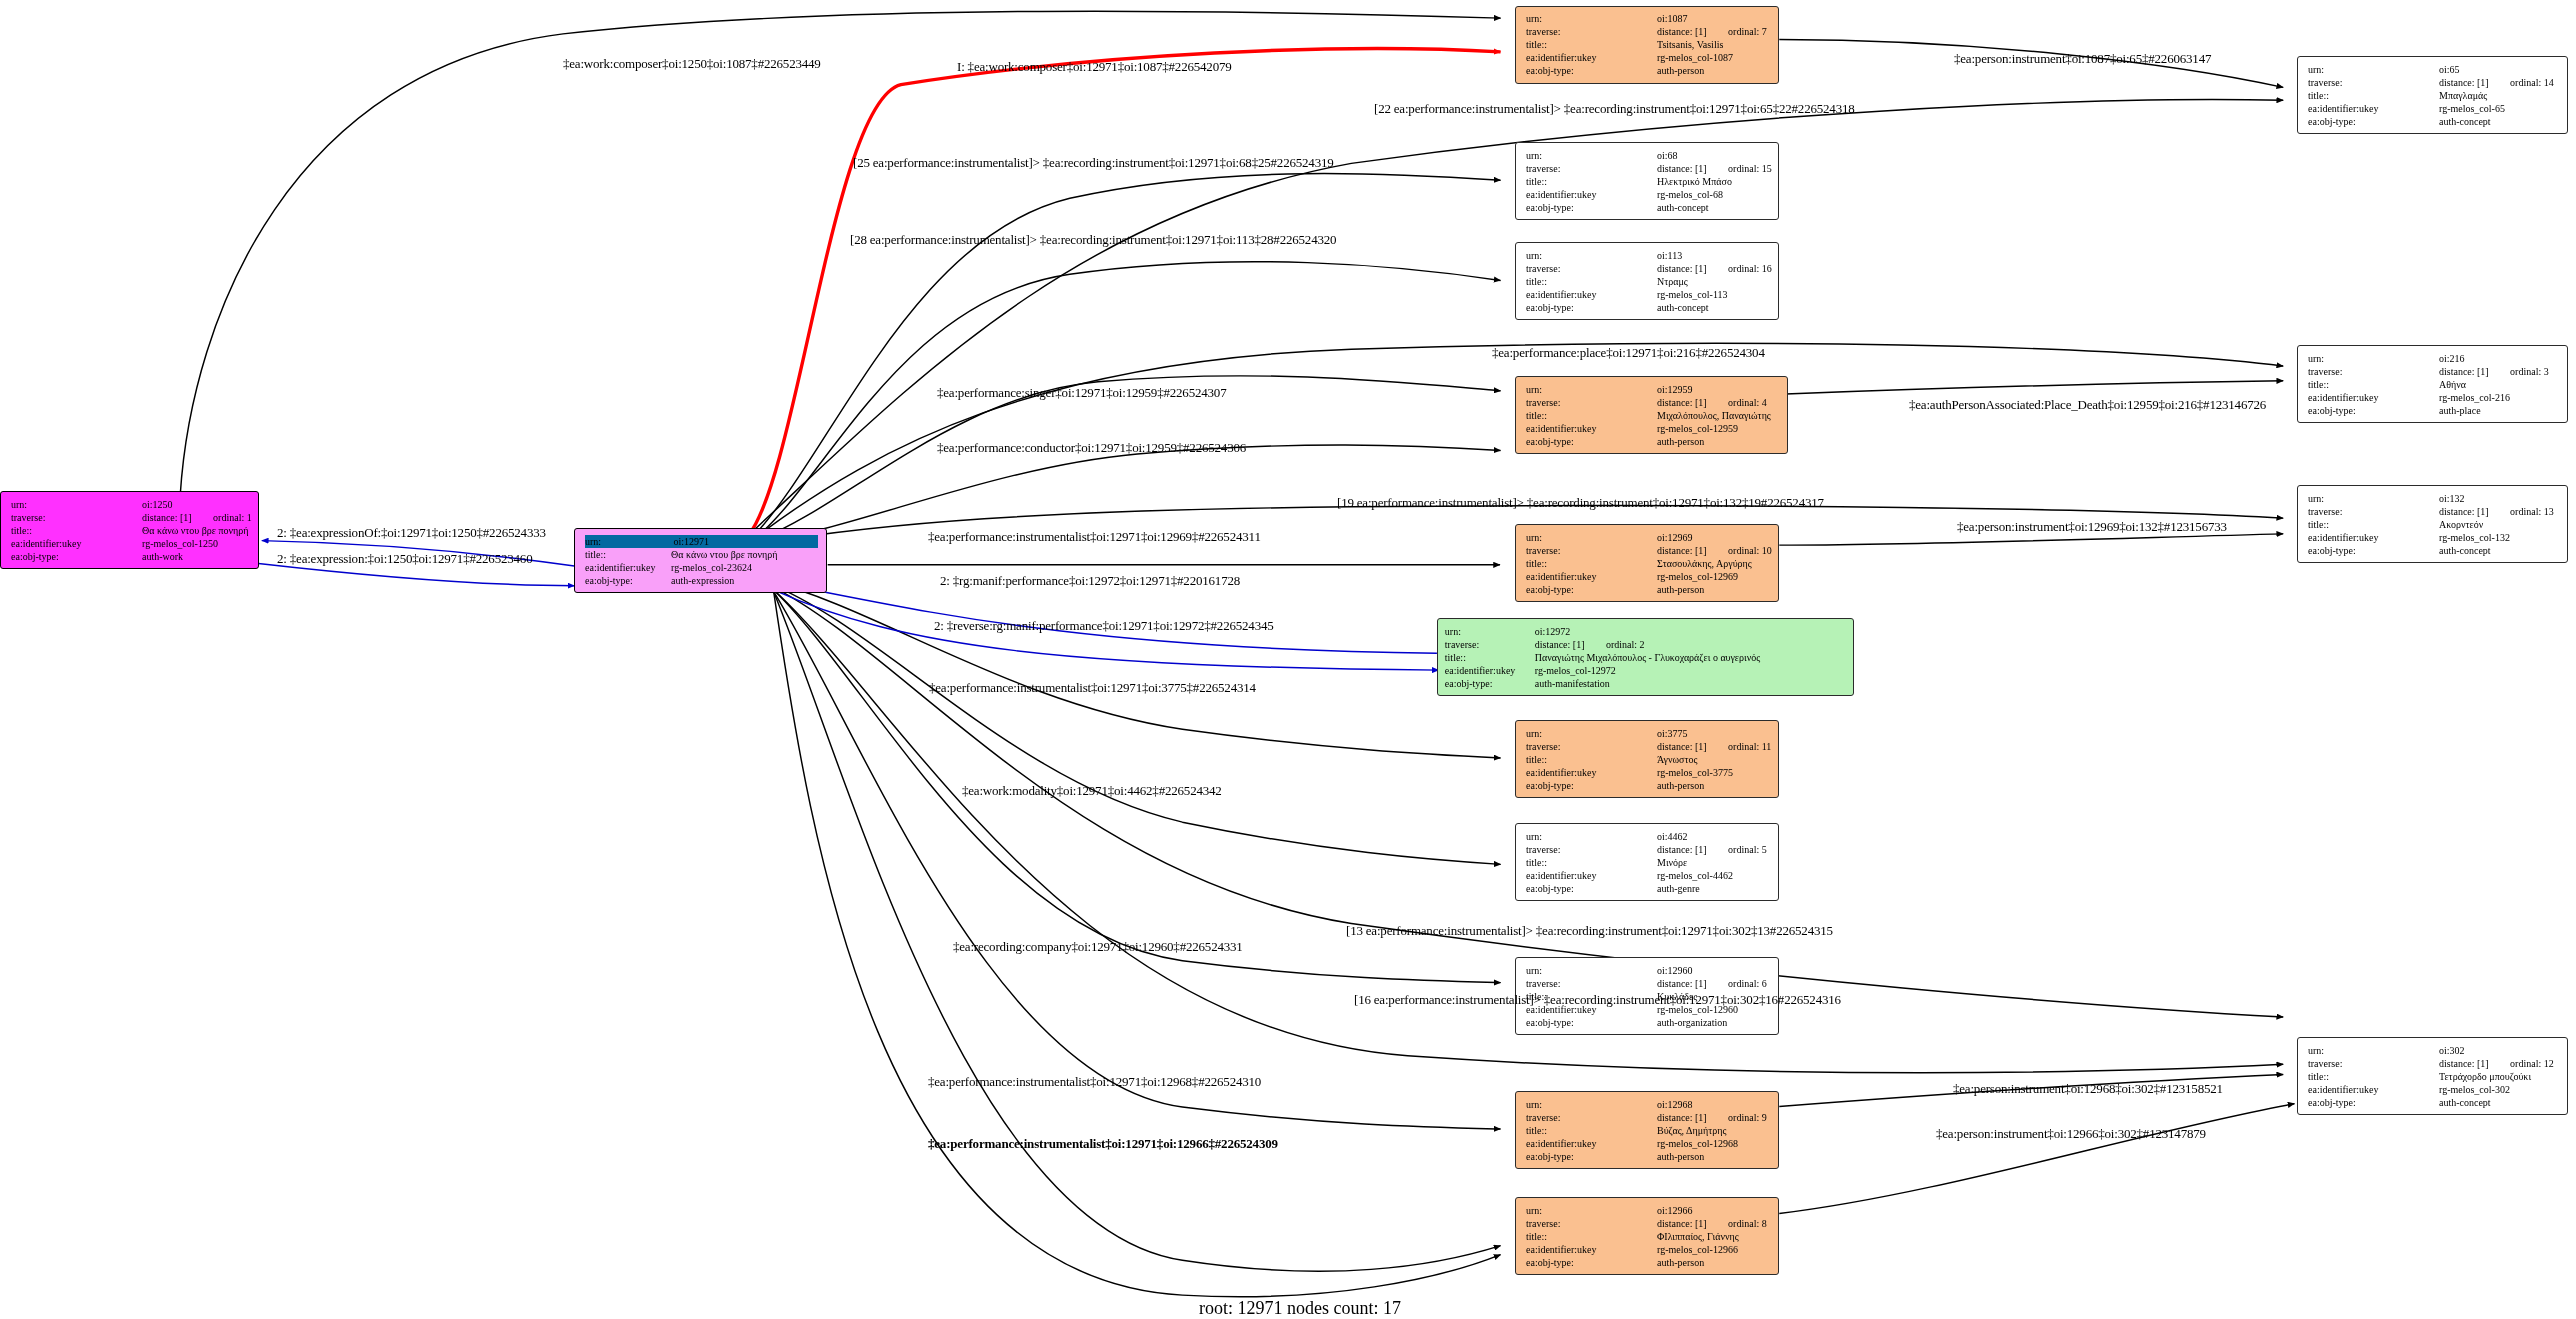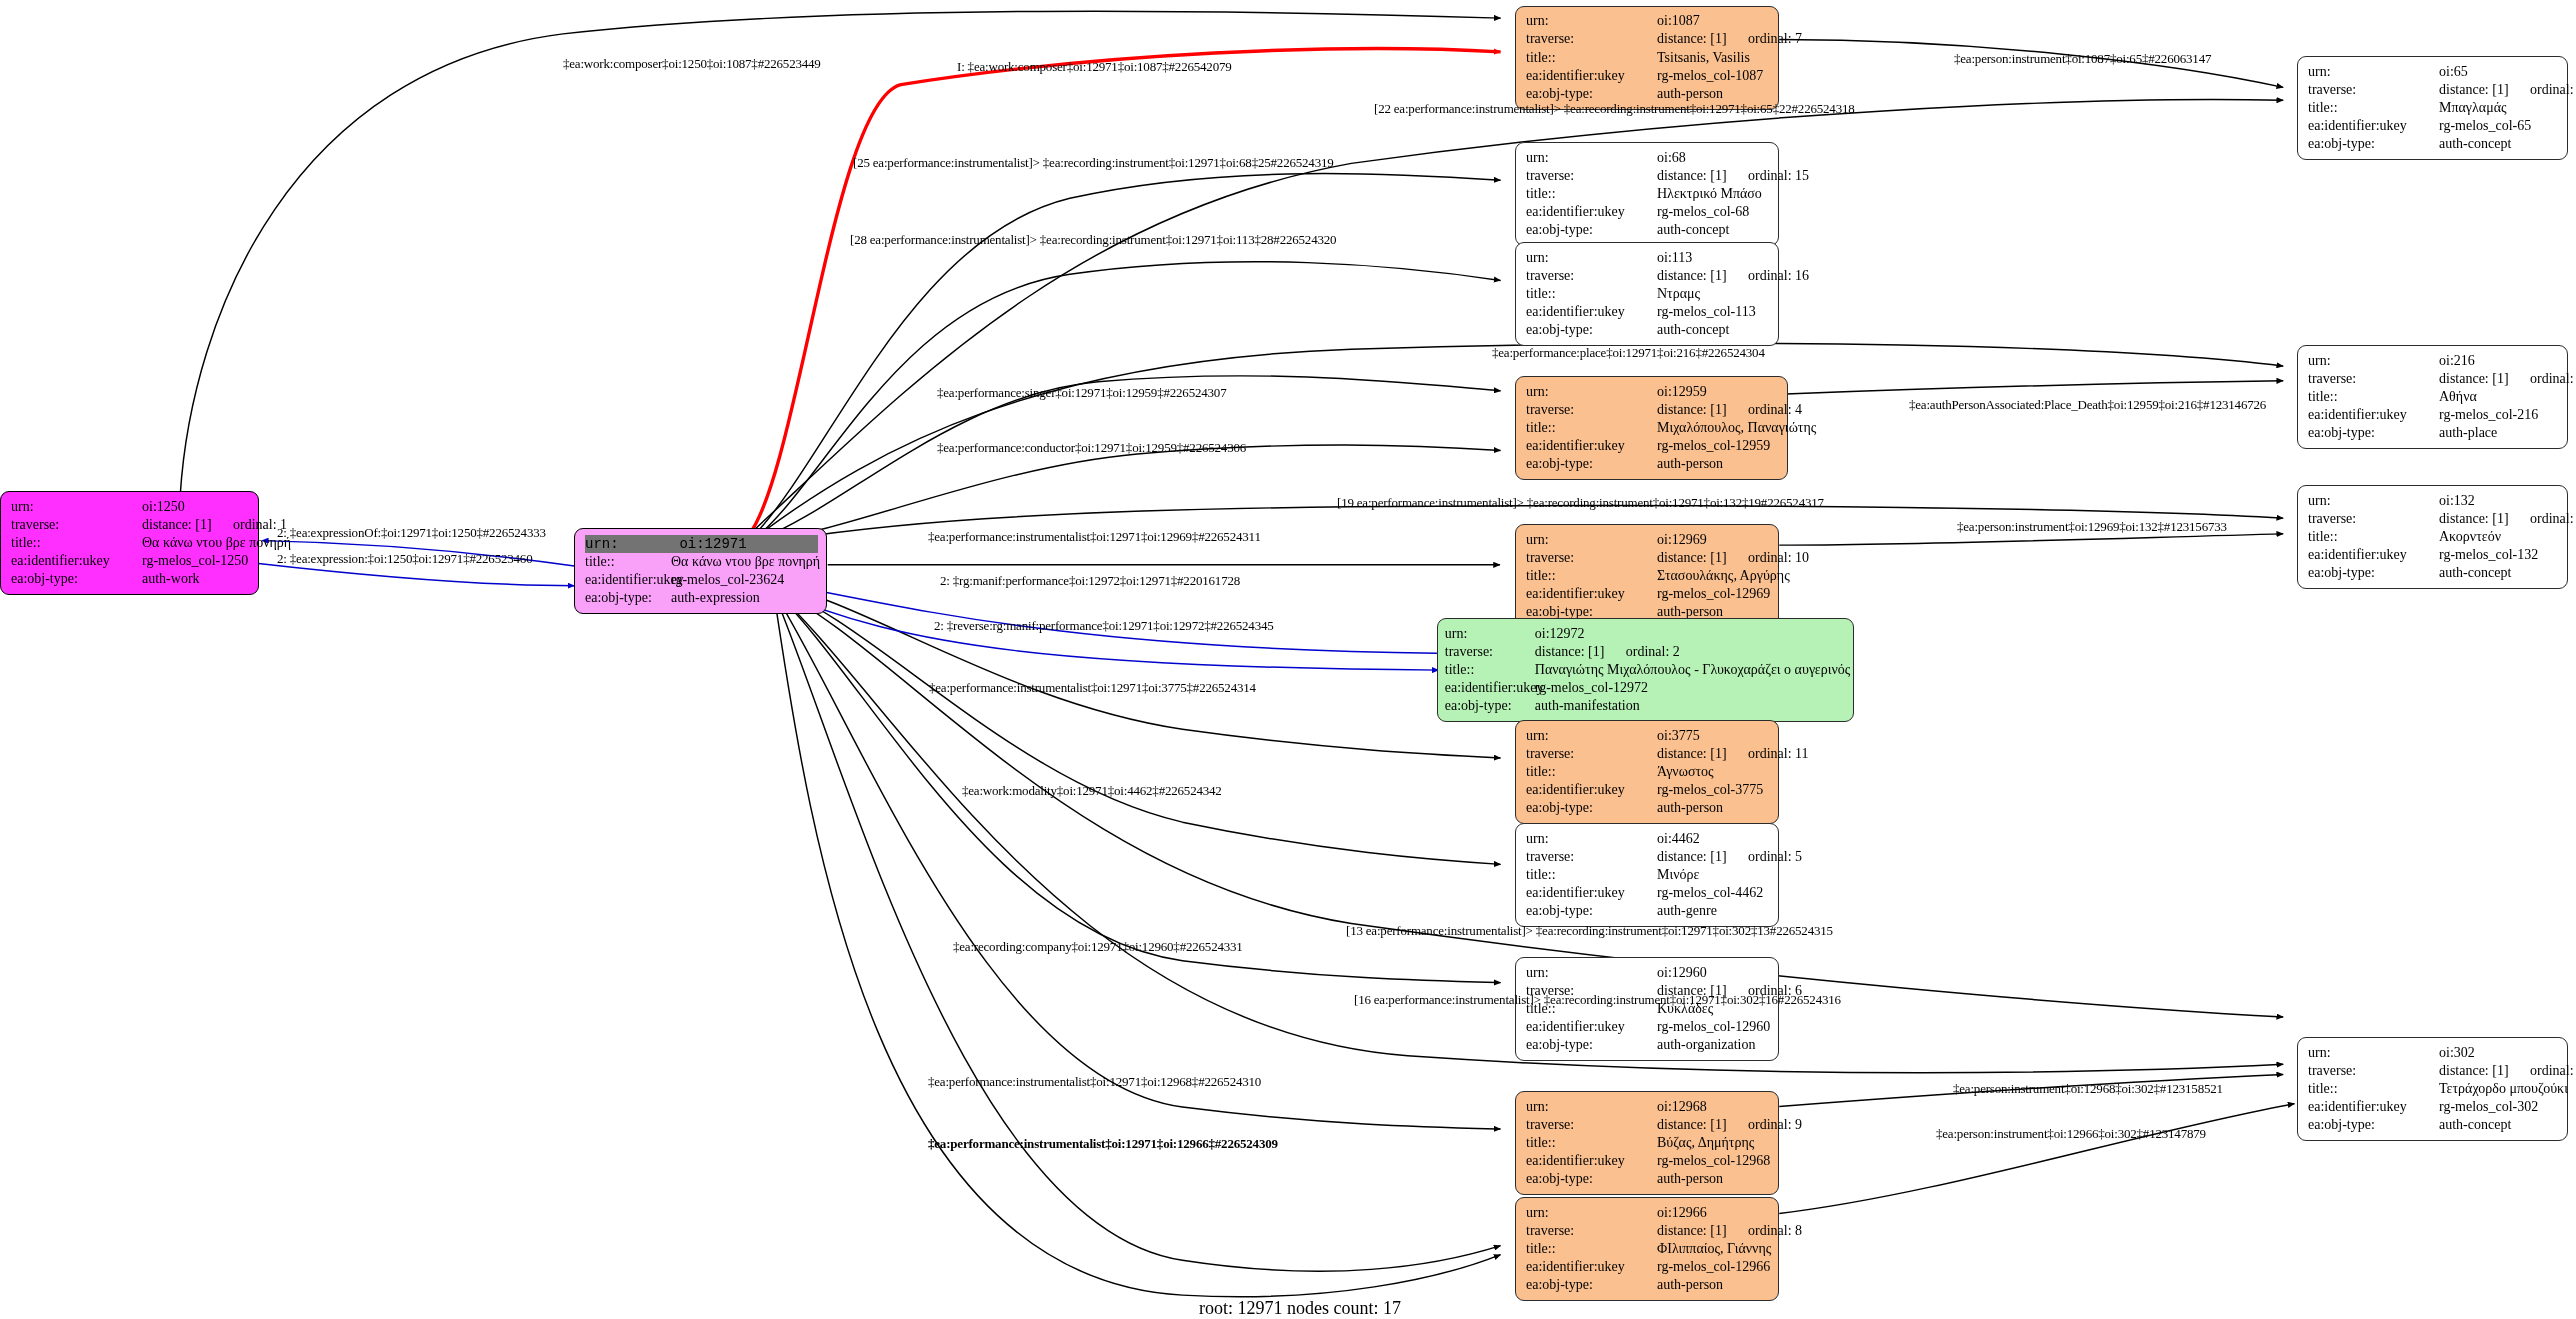--- a/index.html
+++ b/index.html
@@ -4,39 +4,39 @@
 <style>
   html,body{margin:0;padding:0;background:#ffffff;}
   body{
     width:2576px;height:1320px;position:relative;overflow:hidden;
     font-family:"Liberation Serif","DejaVu Serif",serif;
   }
   #canvas{position:absolute;inset:0;width:2576px;height:1320px;}
   #edges{position:absolute;left:0;top:0;width:2576px;height:1320px;pointer-events:none;}
   .node{
     position:absolute;box-sizing:border-box;
-    border:1.1px solid #2b2b2b;border-radius:9px;
+    border:1.1px solid #2b2b2b;border-radius:3px;
     background:#ffffff;
     padding:5.6px 8px 5.6px 10px;
-    font-size:14px;line-height:1.30;color:#000;
+    font-size:10px;line-height:1.30;color:#000;
     white-space:nowrap;
   }
   .node.person{background:#fac090;}
   .node.manifest{background:#b6f2b6;}
   .node.work{background:#ff30ff;border-color:#000;}
   .node.expr{background:#f9a0f9;border-color:#000;}
   .row{display:flex;align-items:baseline;}
   .k{display:inline-block;}
   .v{display:inline-block;}
   .node .k{width:131px;flex:0 0 131px;}
   .node.work .k{width:131px;flex:0 0 131px;}
   .node.manifest{padding:5.6px 8px 5.6px 6.8px;}
   .node.manifest .k{width:90px;flex:0 0 90px;}
   .node.expr .k{width:86px;flex:0 0 86px;}
-  .hl{background:#737373;display:block;font-family:Liberation Mono, monospace;}
+  .hl{background:#0369a1;display:block;}
   .hl .k{width:86px;flex:0 0 86px;}
   .sub{display:inline-block;}
   .ord{display:inline-block;margin-left:21.4px;}
   .elabel{
     position:absolute;font-size:13px;color:#000;white-space:nowrap;
     font-family:"Liberation Serif","DejaVu Serif",serif;
     letter-spacing:-0.2px;
   }
   .rootlabel{position:absolute;font-size:18px;color:#000;white-space:nowrap;}
 </style>

